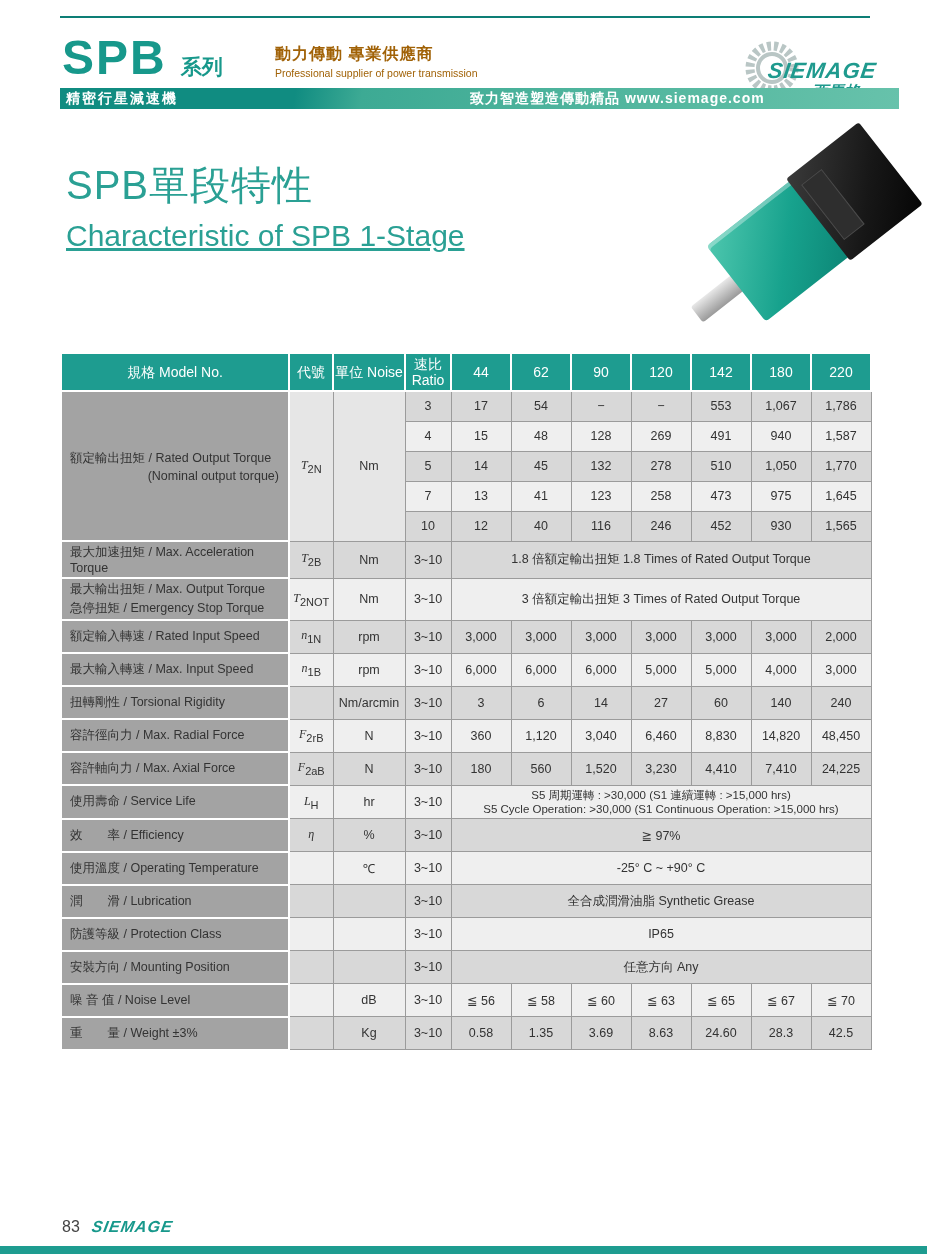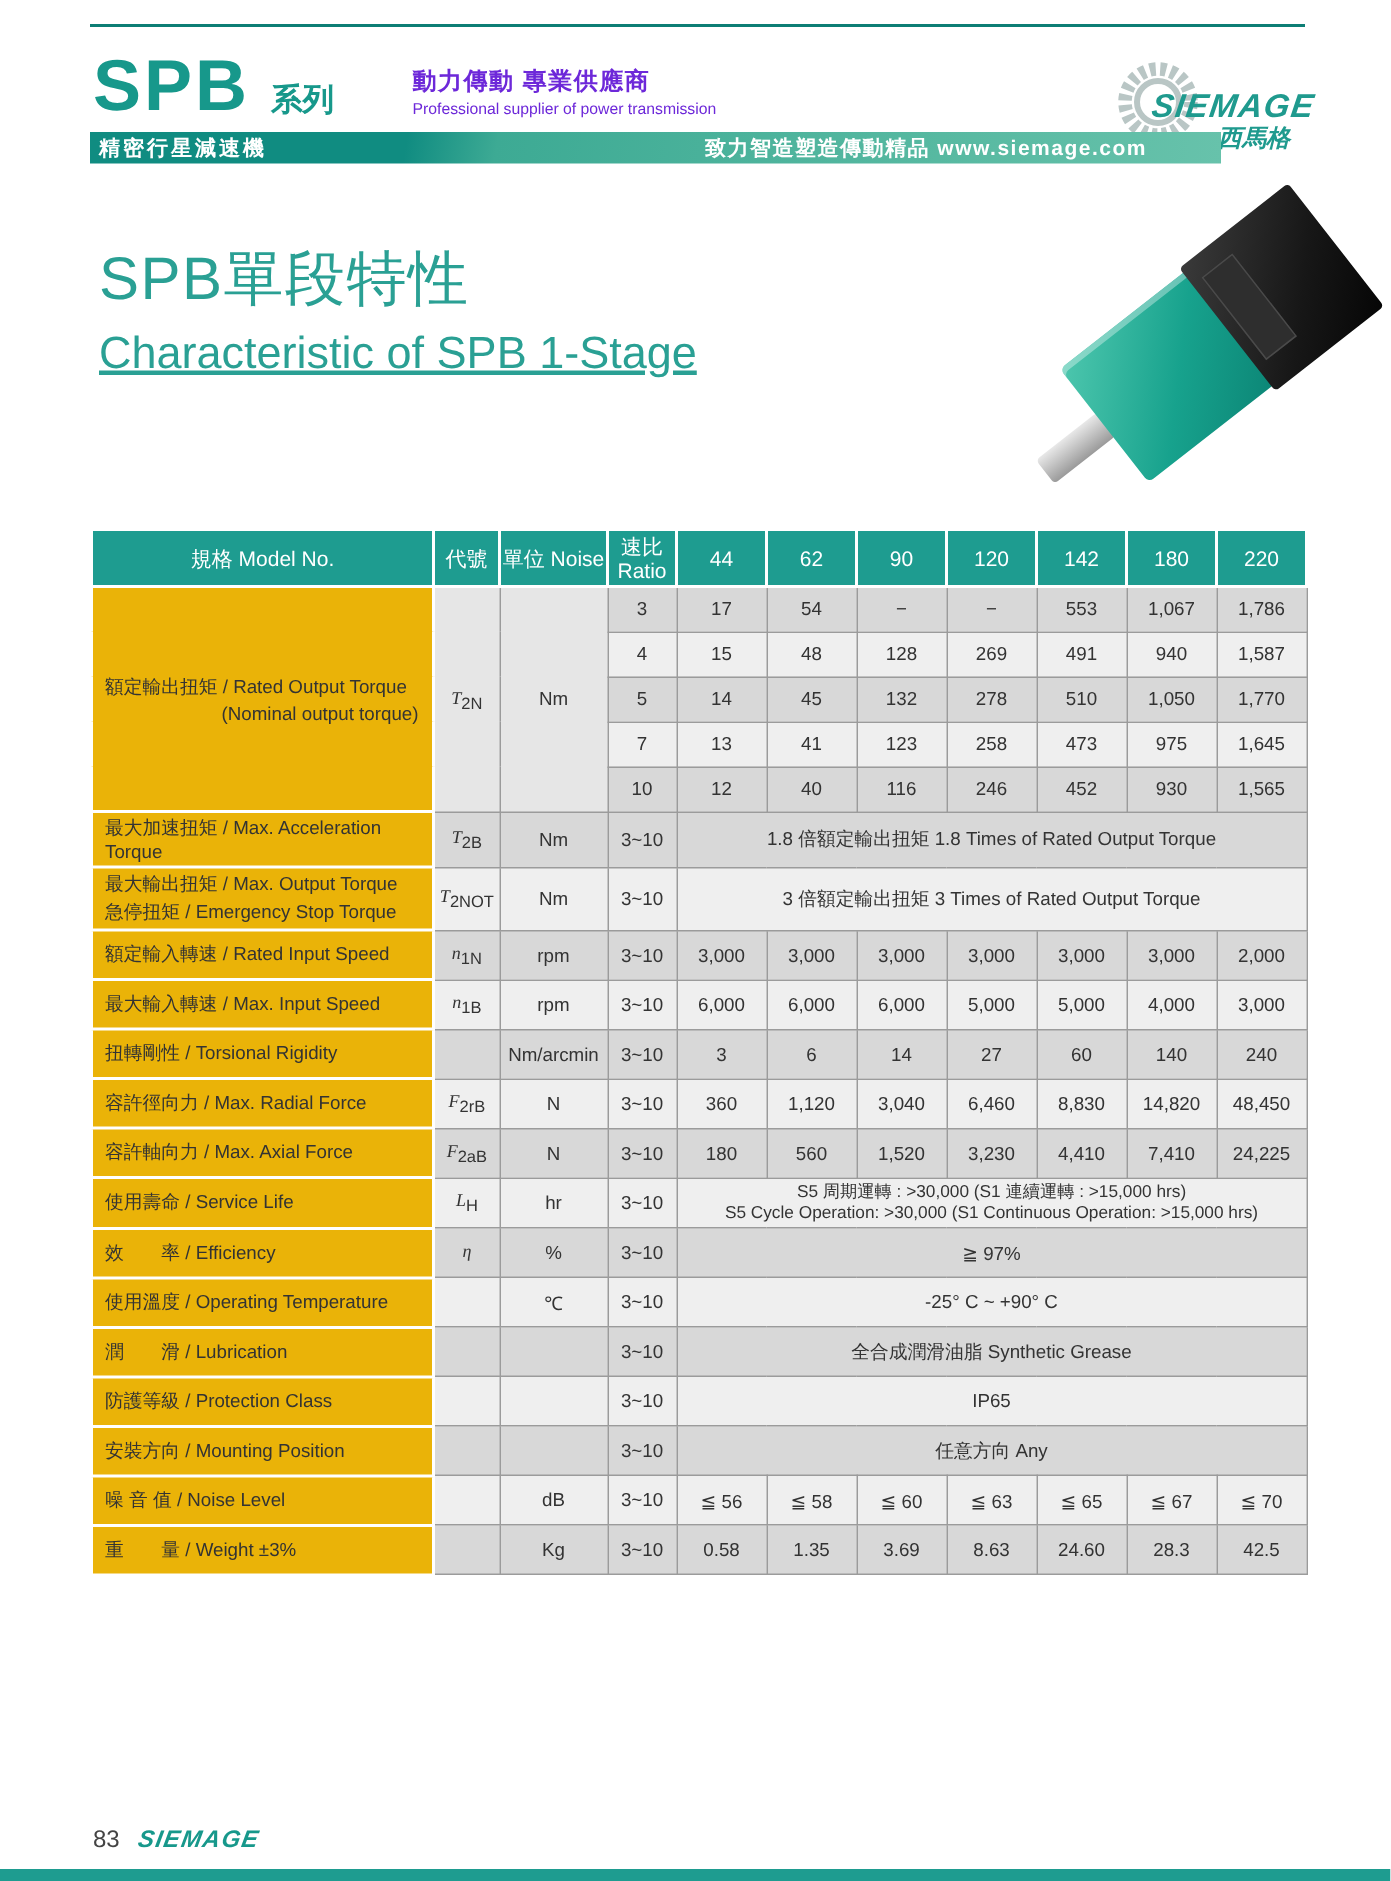--- a/index.html
+++ b/index.html
@@ -4,30 +4,30 @@
 <style>
   * { box-sizing: border-box; margin: 0; padding: 0; }
   body { background: #fff; font-family: "Liberation Sans", sans-serif; }
   .page { position: relative; width: 927px; height: 1254px; background: #ffffff; overflow: hidden; }
 
   
   .top-rule { position: absolute; left: 60px; top: 16px; width: 810px; height: 2px; background: #0d7e75; }
   .brand-block { position: absolute; left: 62px; top: 34px; display: flex; align-items: baseline; }
   .brand-series { font-size: 48px; font-weight: bold; color: #17988b; letter-spacing: 2px; line-height: 1; }
   .brand-suffix { font-size: 21px; font-weight: bold; color: #17988b; margin-left: 14px; }
-  .tagline { position: absolute; left: 275px; top: 44px; color: #6d28d9; }
+  .tagline { position: absolute; left: 275px; top: 44px; color: #a16207; }
   .tagline-zh { font-size: 16px; font-weight: bold; letter-spacing: 1px; }
   .tagline-en { font-size: 10.5px; margin-top: 2px; }
 
   .logo { position: absolute; left: 740px; top: 36px; width: 150px; height: 72px; }
   .logo svg { position: absolute; left: 0; top: 0; }
   .logo-text { position: absolute; left: 28px; top: 22px; font-size: 22px; font-weight: bold; font-style: italic; color: #1f9a8e; letter-spacing: 1px; transform: skewX(-8deg); }
   .logo-sub { position: absolute; left: 72px; top: 46px; font-size: 16px; font-style: italic; color: #1f9a8e; font-weight: bold; }
 
-  .banner { position: absolute; left: 60px; top: 88px; width: 754px; height: 21px;
+  .banner { position: absolute; left: 60px; top: 88px; width: 839px; height: 21px;
             background: linear-gradient(100deg, #108c81 0%, #108c81 28%, #3daa94 36%, #57b9a1 75%, #67c2ab 100%); }
   .banner-left { position: absolute; left: 6px; top: 2px; font-size: 14px; font-weight: bold; color: #fff; letter-spacing: 2px; }
   .banner-right { position: absolute; left: 410px; top: 2px; font-size: 14px; font-weight: bold; color: #fff; letter-spacing: 1px; }
 
   
   .title-block { position: absolute; left: 66px; top: 158px; color: #2aa094; }
   .title-zh { font-size: 40px; letter-spacing: 1px; }
   .title-en { font-size: 30px; margin-top: 6px; text-decoration: underline; }
 
   
@@ -40,21 +40,21 @@
 
   
   .spec-table { position: absolute; left: 60px; top: 352px; width: 810px; border-collapse: collapse; table-layout: fixed; font-size: 12.5px; color: #333; }
   .spec-table col.c-label { width: 228px; }
   .spec-table col.c-code  { width: 44px; }
   .spec-table col.c-unit  { width: 72px; }
   .spec-table col.c-ratio { width: 46px; }
   .spec-table col.c-val   { width: 60px; }
   .spec-table th { background: #1e9c90; color: #fff; font-weight: normal; font-size: 14px; height: 38px; border: 2px solid #fff; text-align: center; line-height: 1.15; }
   .spec-table td { border: 1px solid #9b9b9b; text-align: center; height: 33px; padding: 2px 3px; }
-  .spec-table td.lbl { background: #eab308; border: 2px solid #fff; text-align: left; padding-left: 8px; font-size: 12.5px; }
+  .spec-table td.lbl { background: #a3a3a3; border: 2px solid #fff; text-align: left; padding-left: 8px; font-size: 12.5px; }
   .spec-table td.lbl .label2 { display: block; margin-top: 2px; }
   .spec-table td.lbl .label2.right { text-align: right; padding-right: 6px; }
   .sg { background: #d8d8d8; }
   .sl { background: #efefef; }
   .sm { background: #e6e6e6; }
   .code-base { font-family: "Liberation Serif", serif; font-style: italic; font-size: 12px; }
   .code-sub { font-size: 11px; vertical-align: sub; letter-spacing: 0; }
   .span-cell { font-size: 12.5px; }
   .span-cell .span2 { display: block; }
   .small-span { font-size: 11.5px; line-height: 1.25; }

